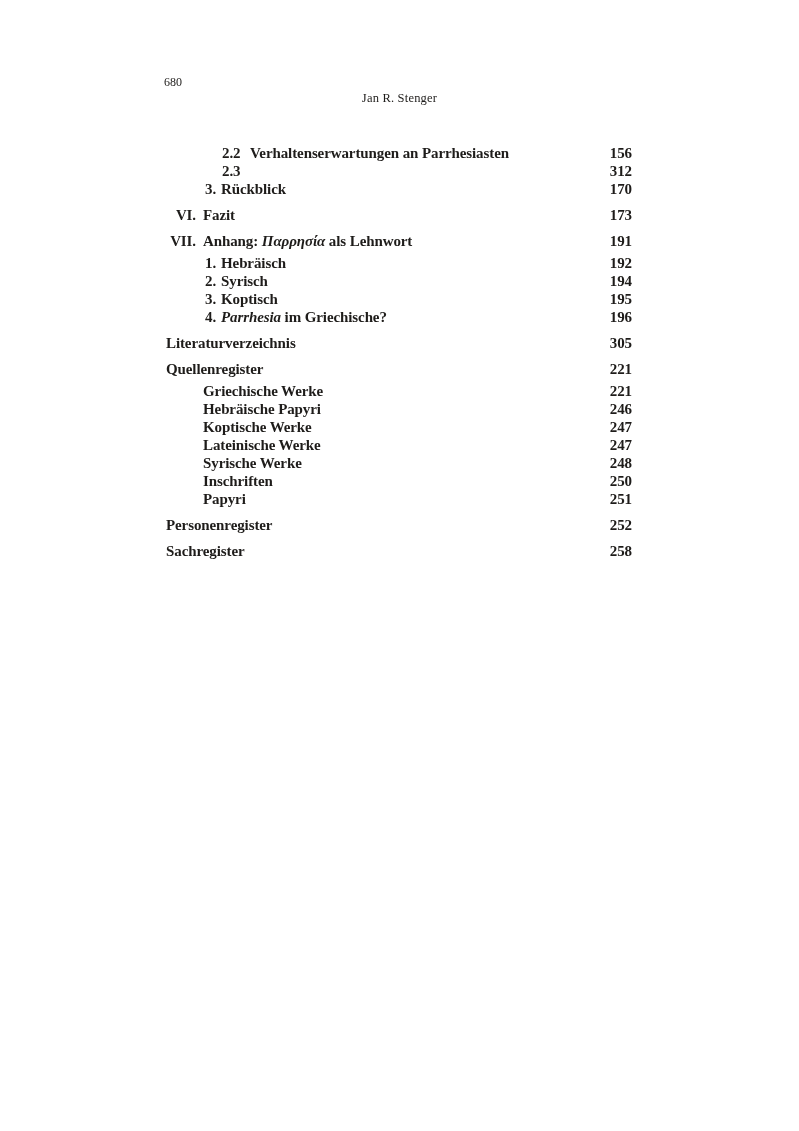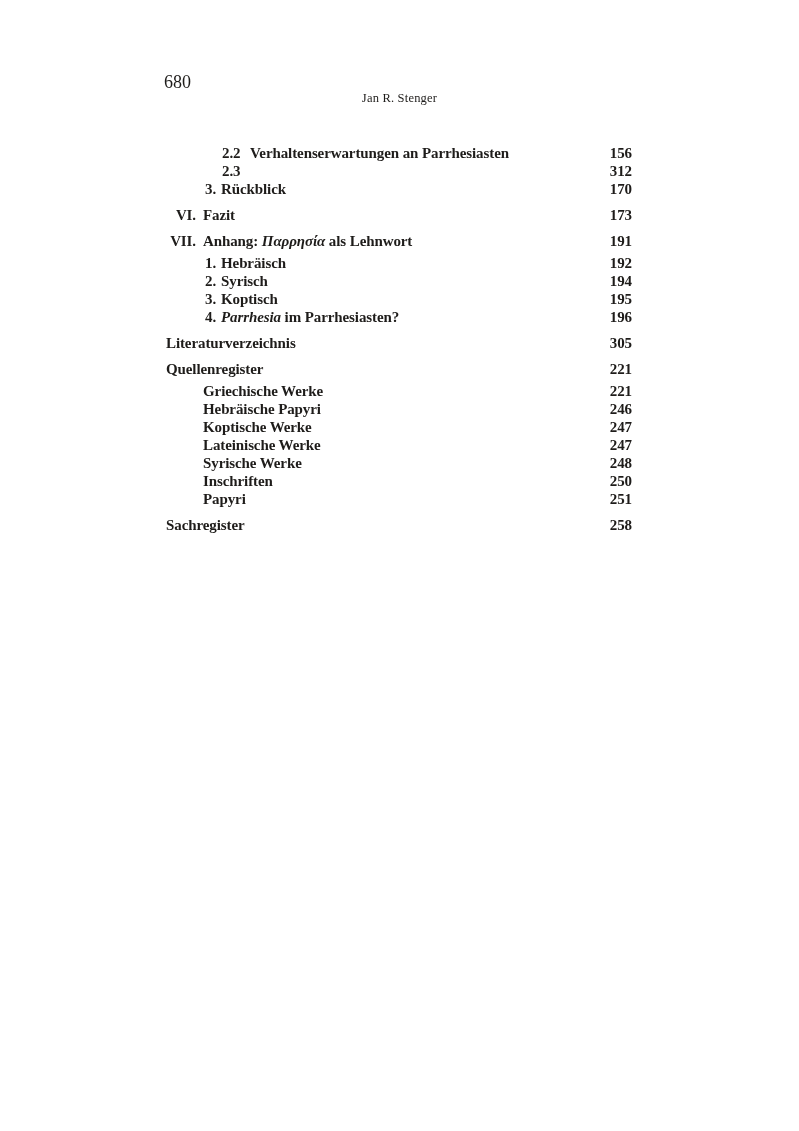--- a/index.html
+++ b/index.html
@@ -6,21 +6,21 @@
   .page {
     position: relative;
     width: 799px;
     height: 1131px;
     background: #ffffff;
     font-family: "Liberation Serif", serif;
     color: #1e1c1a;
     overflow: hidden;
   }
   .pagehead { position: absolute; left: 0; top: 73px; width: 100%; height: 18px; }
-  .folio { position: absolute; left: 164px; top: 0; font-size: 18px; line-height: 18px; }
+  .folio { position: absolute; left: 164px; top: 0; font-size: 12px; line-height: 18px; }
   .running-head {
     position: absolute; left: 0; top: 17px; width: 100%;
     text-align: center; font-size: 12.5px; line-height: 16px; letter-spacing: 0.2px;
   }
   .toc { position: absolute; left: 166px; top: 144px; width: 466px; }
   .row {
     display: flex; align-items: baseline;
     height: 18px; line-height: 18px;
     font-size: 15px; letter-spacing: -0.1px;
     white-space: pre;
@@ -102,21 +102,21 @@
 
     <div class="row r-l2">
       <span class="num">3.</span>
       <span class="txt">Koptisch</span>
       <span class="fill"></span>
       <span class="pg">195</span>
     </div>
 
     <div class="row r-l2">
       <span class="num">4.</span>
-      <span class="txt"><span class="italic">Parrhesia</span><span> im Parrhesiasten?</span></span>
+      <span class="txt"><span class="italic">Parrhesia</span><span> im Griechische?</span></span>
       <span class="fill"></span>
       <span class="pg">196</span>
     </div>
 
     <div class="row r-main bold mt8">
       <span class="txt">Literaturverzeichnis</span>
       <span class="fill"></span>
       <span class="pg">305</span>
     </div>
 
@@ -161,20 +161,25 @@
       <span class="fill"></span>
       <span class="pg">250</span>
     </div>
 
     <div class="row r-sub">
       <span class="txt">Papyri</span>
       <span class="fill"></span>
       <span class="pg">251</span>
     </div>
 
+    <div class="row r-main bold mt8">
+      <span class="txt">Personenregister</span>
+      <span class="fill"></span>
+      <span class="pg">252</span>
+    </div>
 
     <div class="row r-main bold mt8">
       <span class="txt">Sachregister</span>
       <span class="fill"></span>
       <span class="pg">258</span>
     </div>
 
   </div>
 </div>
 

